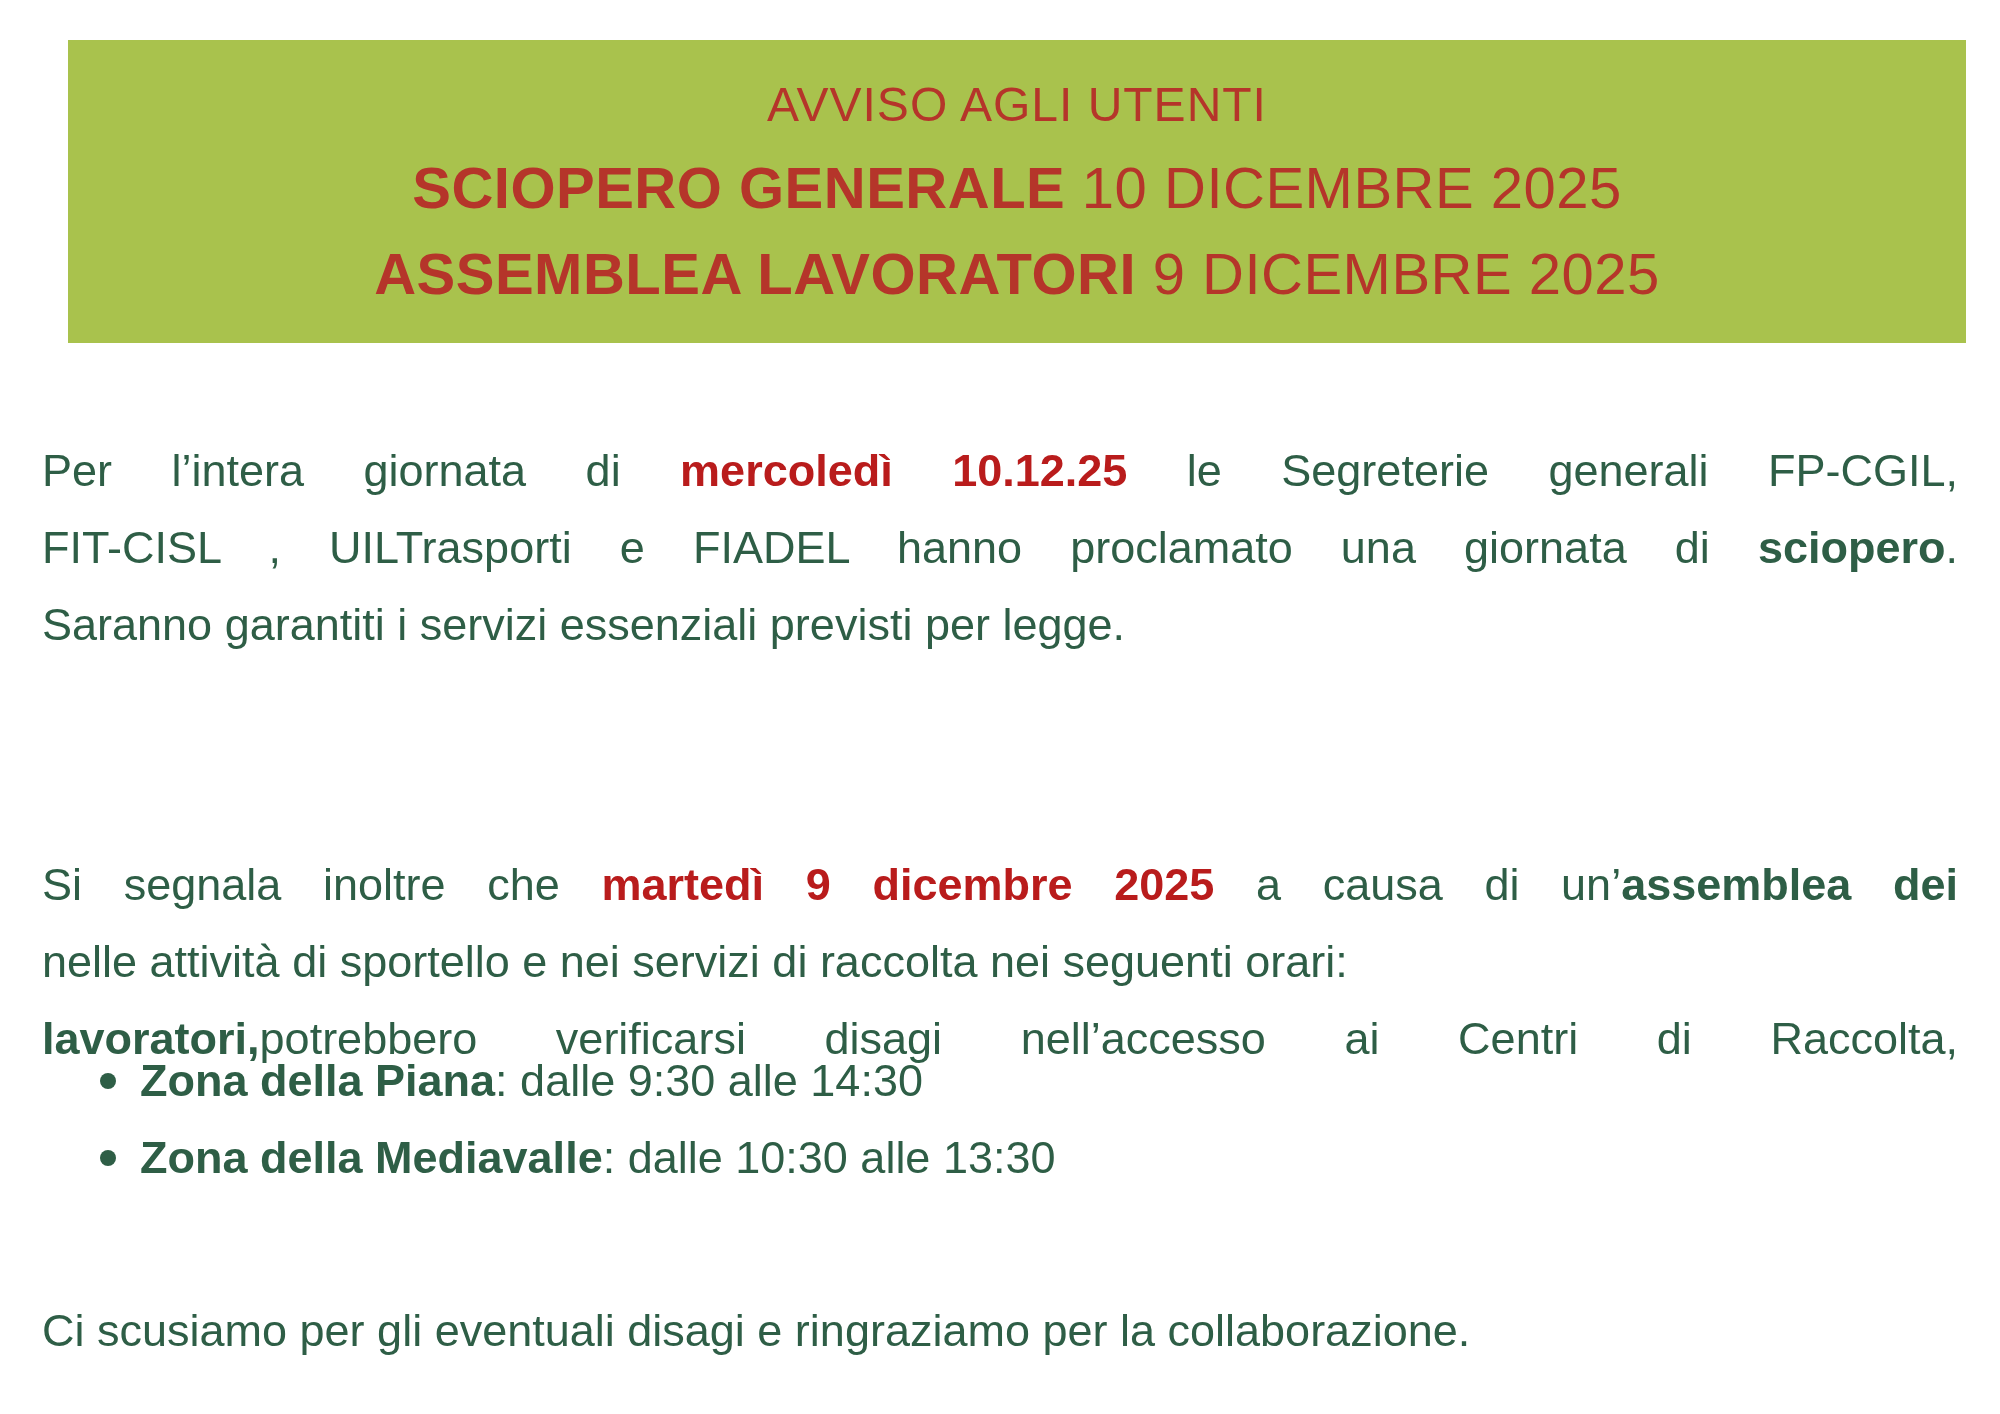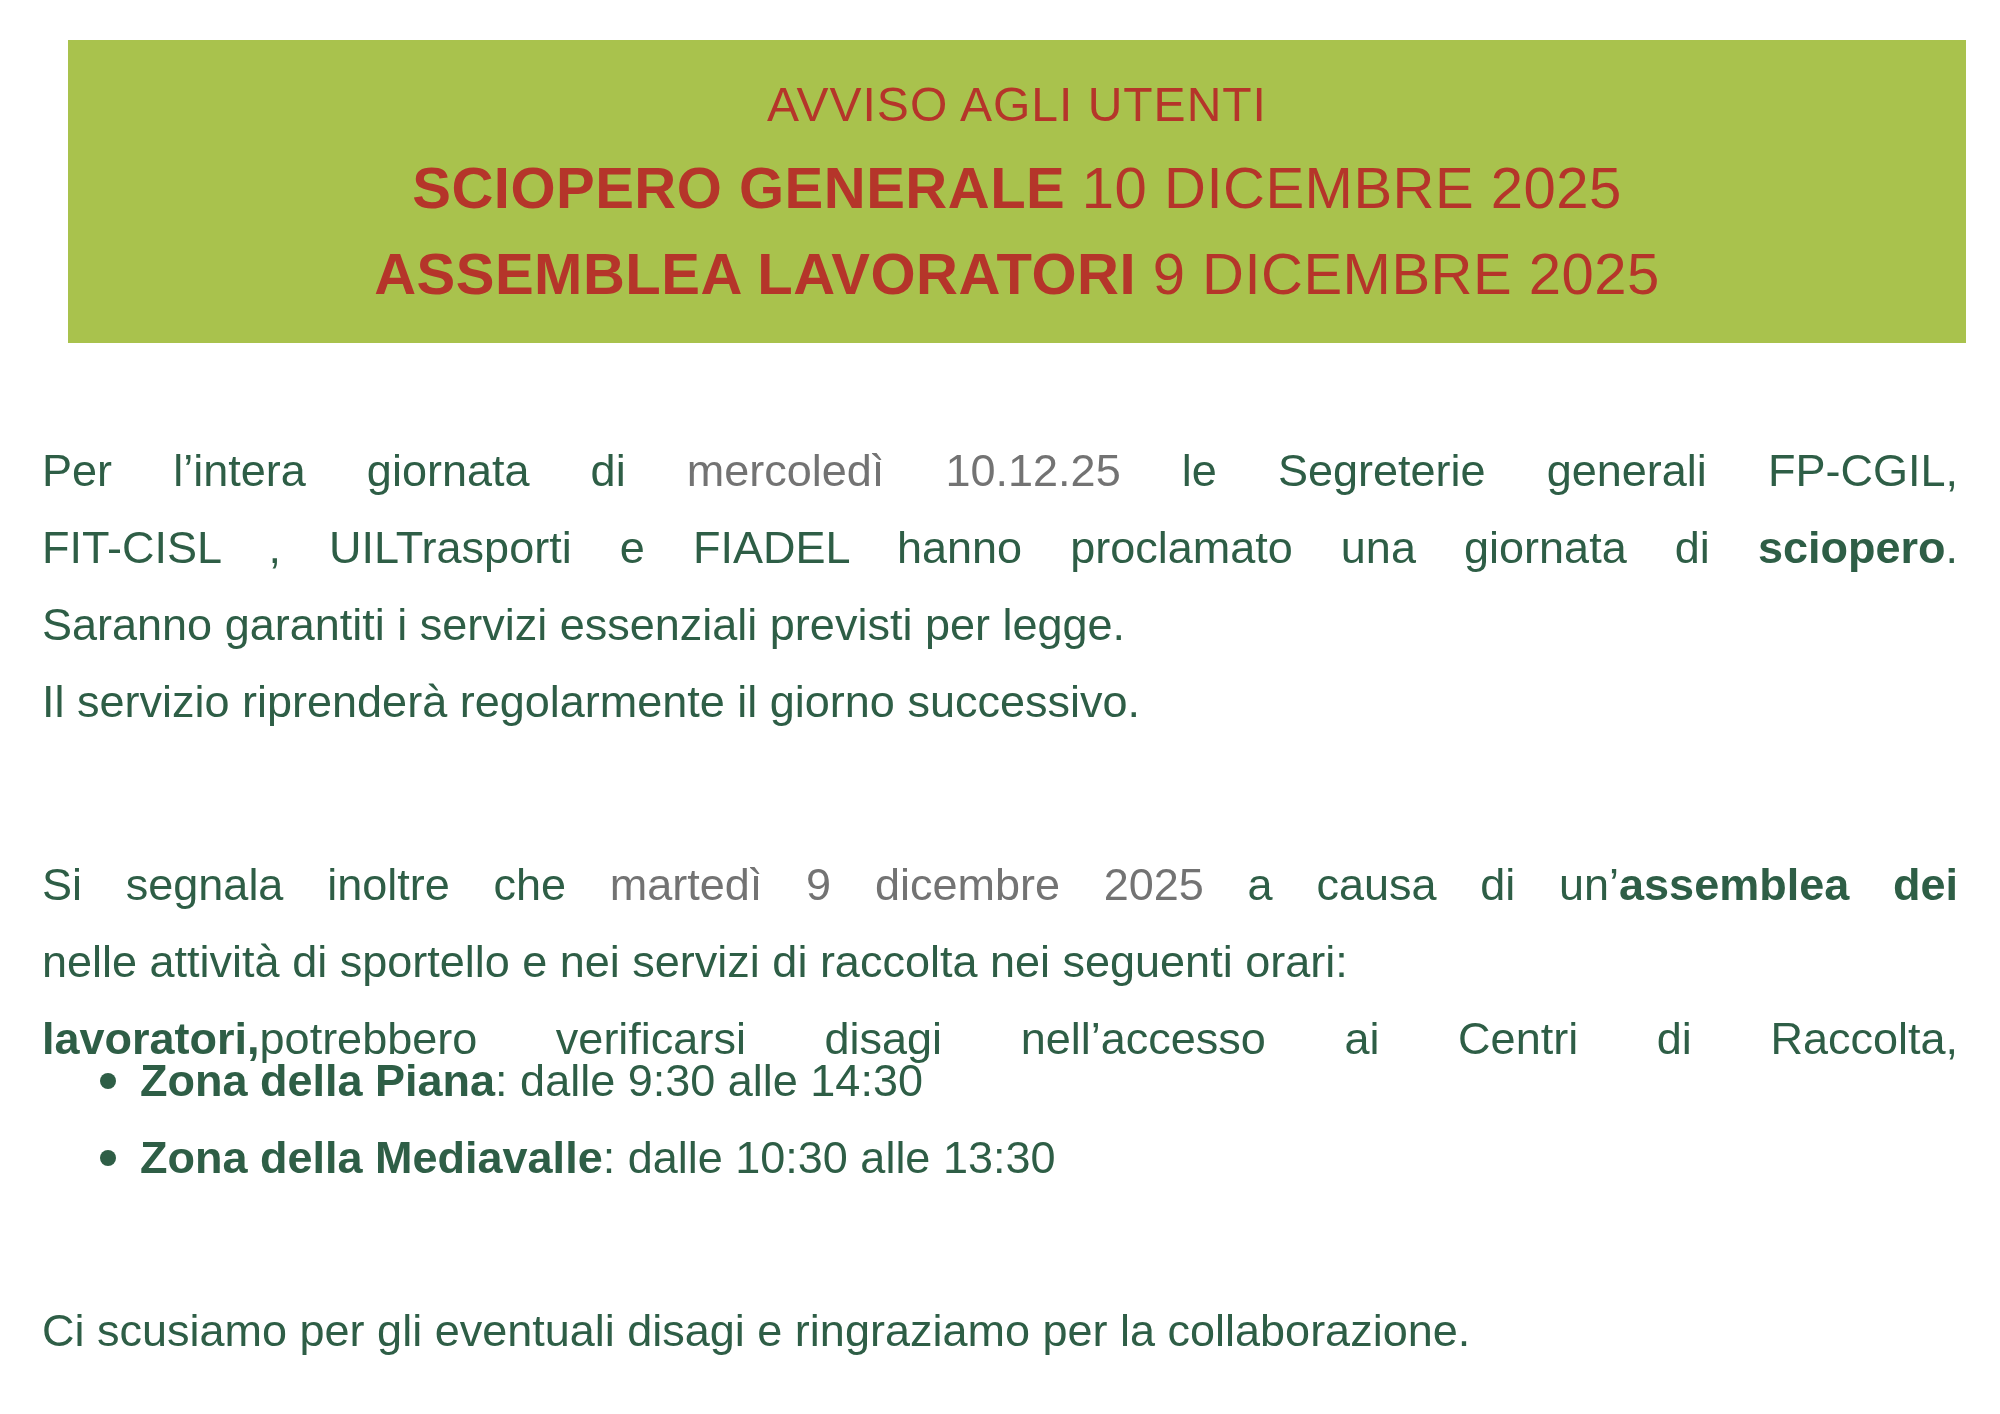--- a/index.html
+++ b/index.html
@@ -56,21 +56,21 @@
   .p1 { top: 432px; }
   .p2 { top: 846px; }
   .bullets { top: 1042px; }
   .closing { top: 1292px; }
 
   .line { white-space: normal; }
   .just {
     text-align: justify;
     text-align-last: justify;
   }
-  .red-bold { color: #737373; font-weight: 400; margin-top: 21px; }
+  .red-bold { color: #b91c1c; font-weight: 700; margin-top: 21px; }
   .green-bold { font-weight: 700; }
 
   
   .bullet-row {
     position: relative;
     padding-left: 98px;
     line-height: 77px;
   }
   .bullet-dot {
     position: absolute;
@@ -90,21 +90,20 @@
   <div class="banner">
     <div class="banner-line1">AVVISO AGLI UTENTI</div>
     <div class="banner-line2"><b>SCIOPERO GENERALE</b><span> 10 DICEMBRE 2025</span></div>
     <div class="banner-line3"><b>ASSEMBLEA LAVORATORI</b><span> 9 DICEMBRE 2025</span></div>
   </div>
 
   <div class="bodytext p1">
     <div class="line just"><span>Per l’intera giornata di </span><span class="red-bold">mercoledì 10.12.25</span><span> le Segreterie generali FP-CGIL,</span></div>
     <div class="line just"><span>FIT-CISL , UILTrasporti e FIADEL hanno proclamato una giornata di </span><span class="green-bold">sciopero</span><span>.</span></div>
     <div class="line">Saranno garantiti i servizi essenziali previsti per legge.</div>
-    <div class="line">Il servizio riprenderà regolarmente il giorno successivo.</div>
   </div>
 
   <div class="bodytext p2">
     <div class="line just"><span>Si segnala inoltre che </span><span class="red-bold">martedì 9 dicembre 2025</span><span> a causa di un’</span><span class="green-bold">assemblea dei</span></div>
     <div class="line">nelle attività di sportello e nei servizi di raccolta nei seguenti orari:</div>
     <div class="line just"><span class="green-bold">lavoratori,</span><span>potrebbero verificarsi disagi nell’accesso ai Centri di Raccolta,</span></div>
   </div>
 
   <div class="bodytext bullets">
     <div class="bullet-row">

